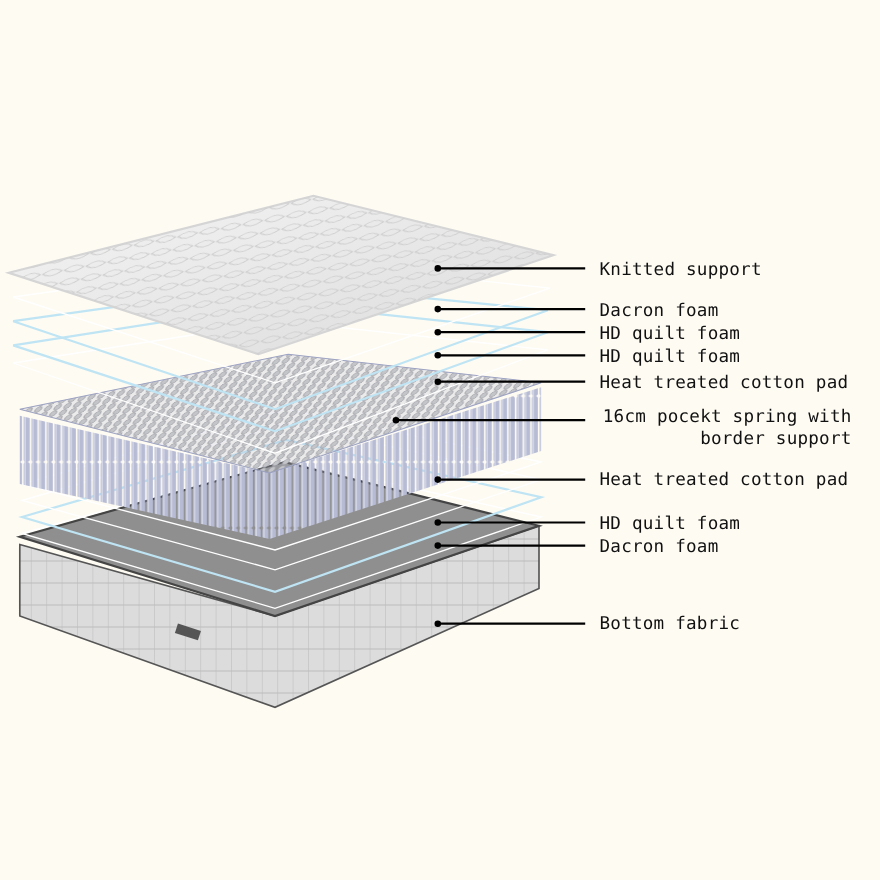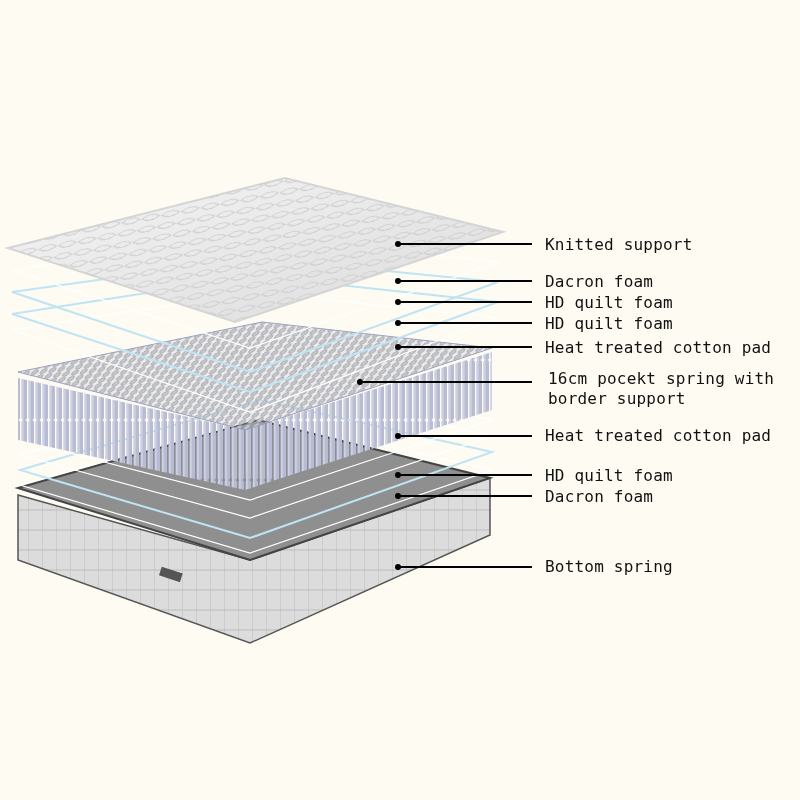--- a/index.html
+++ b/index.html
@@ -98,19 +98,19 @@
       <circle cx="398" cy="567" r="3" fill="#000"></circle>
     </g>
 </svg>
 
 <div id="labels">
     <div class="label" style="left: 545px; top: 235px;">Knitted support</div>
     <div class="label" style="left: 545px; top: 272px;">Dacron foam</div>
     <div class="label" style="left: 545px; top: 293px;">HD quilt foam</div>
     <div class="label" style="left: 545px; top: 314px;">HD quilt foam</div>
     <div class="label" style="left: 545px; top: 338px;">Heat treated cotton pad</div>
-    <div class="label" style="left: 548px; top: 369px;">16cm pocekt spring with
+    <div class="label" style="left: 548px; top: 369px; text-align: right;">16cm pocekt spring with
 border support</div>
     <div class="label" style="left: 545px; top: 426px;">Heat treated cotton pad</div>
     <div class="label" style="left: 545px; top: 466px;">HD quilt foam</div>
     <div class="label" style="left: 545px; top: 487px;">Dacron foam</div>
-    <div class="label" style="left: 545px; top: 557px;">Bottom spring</div>
+    <div class="label" style="left: 545px; top: 557px;">Bottom fabric</div>
   </div>
 
 </body></html>

